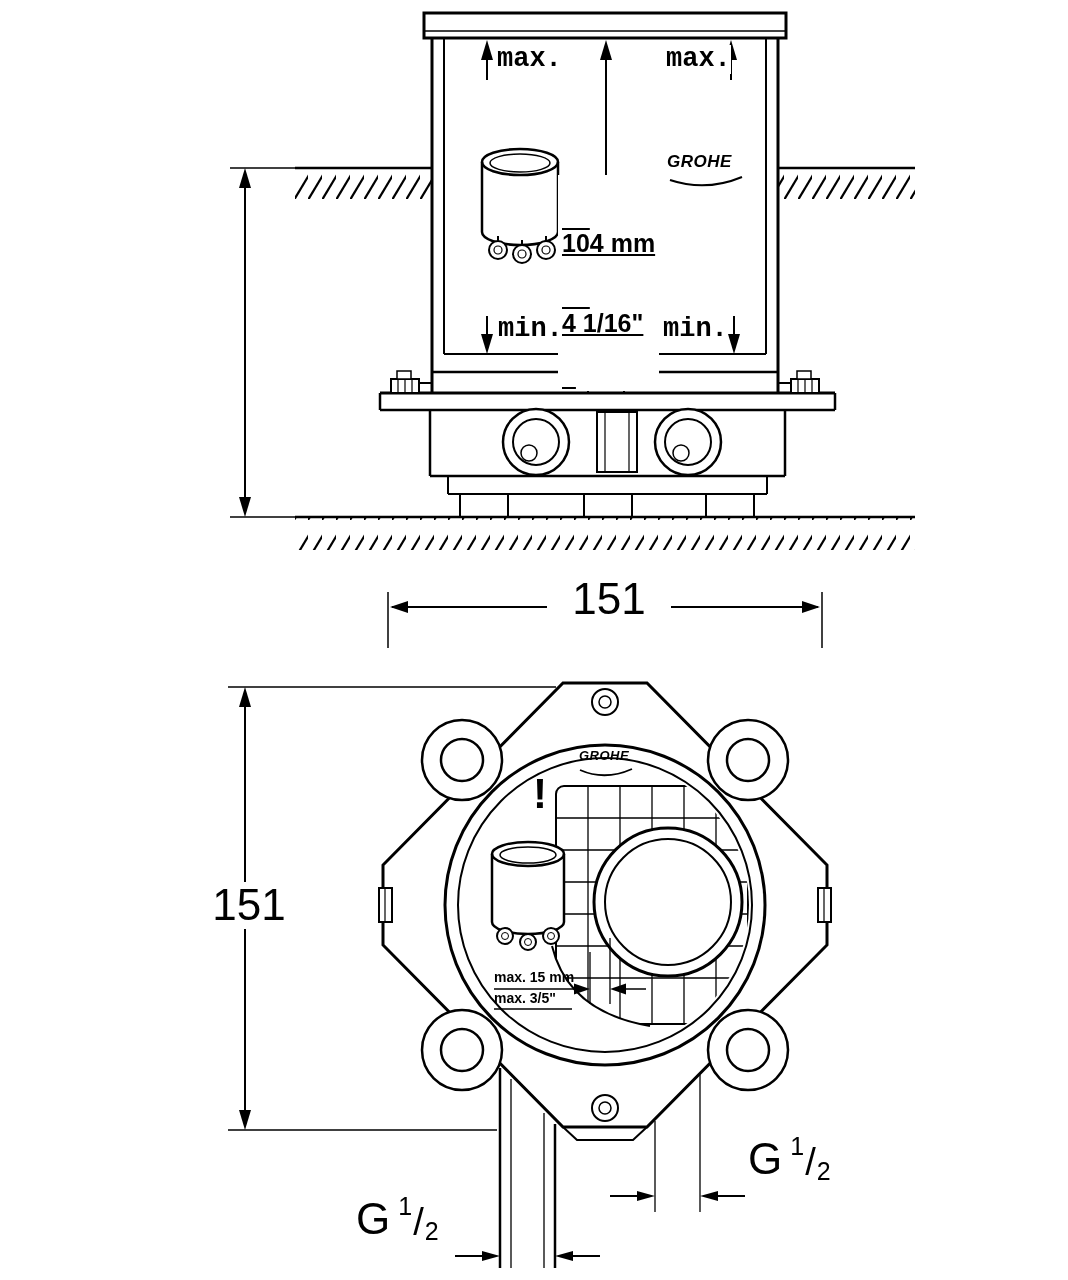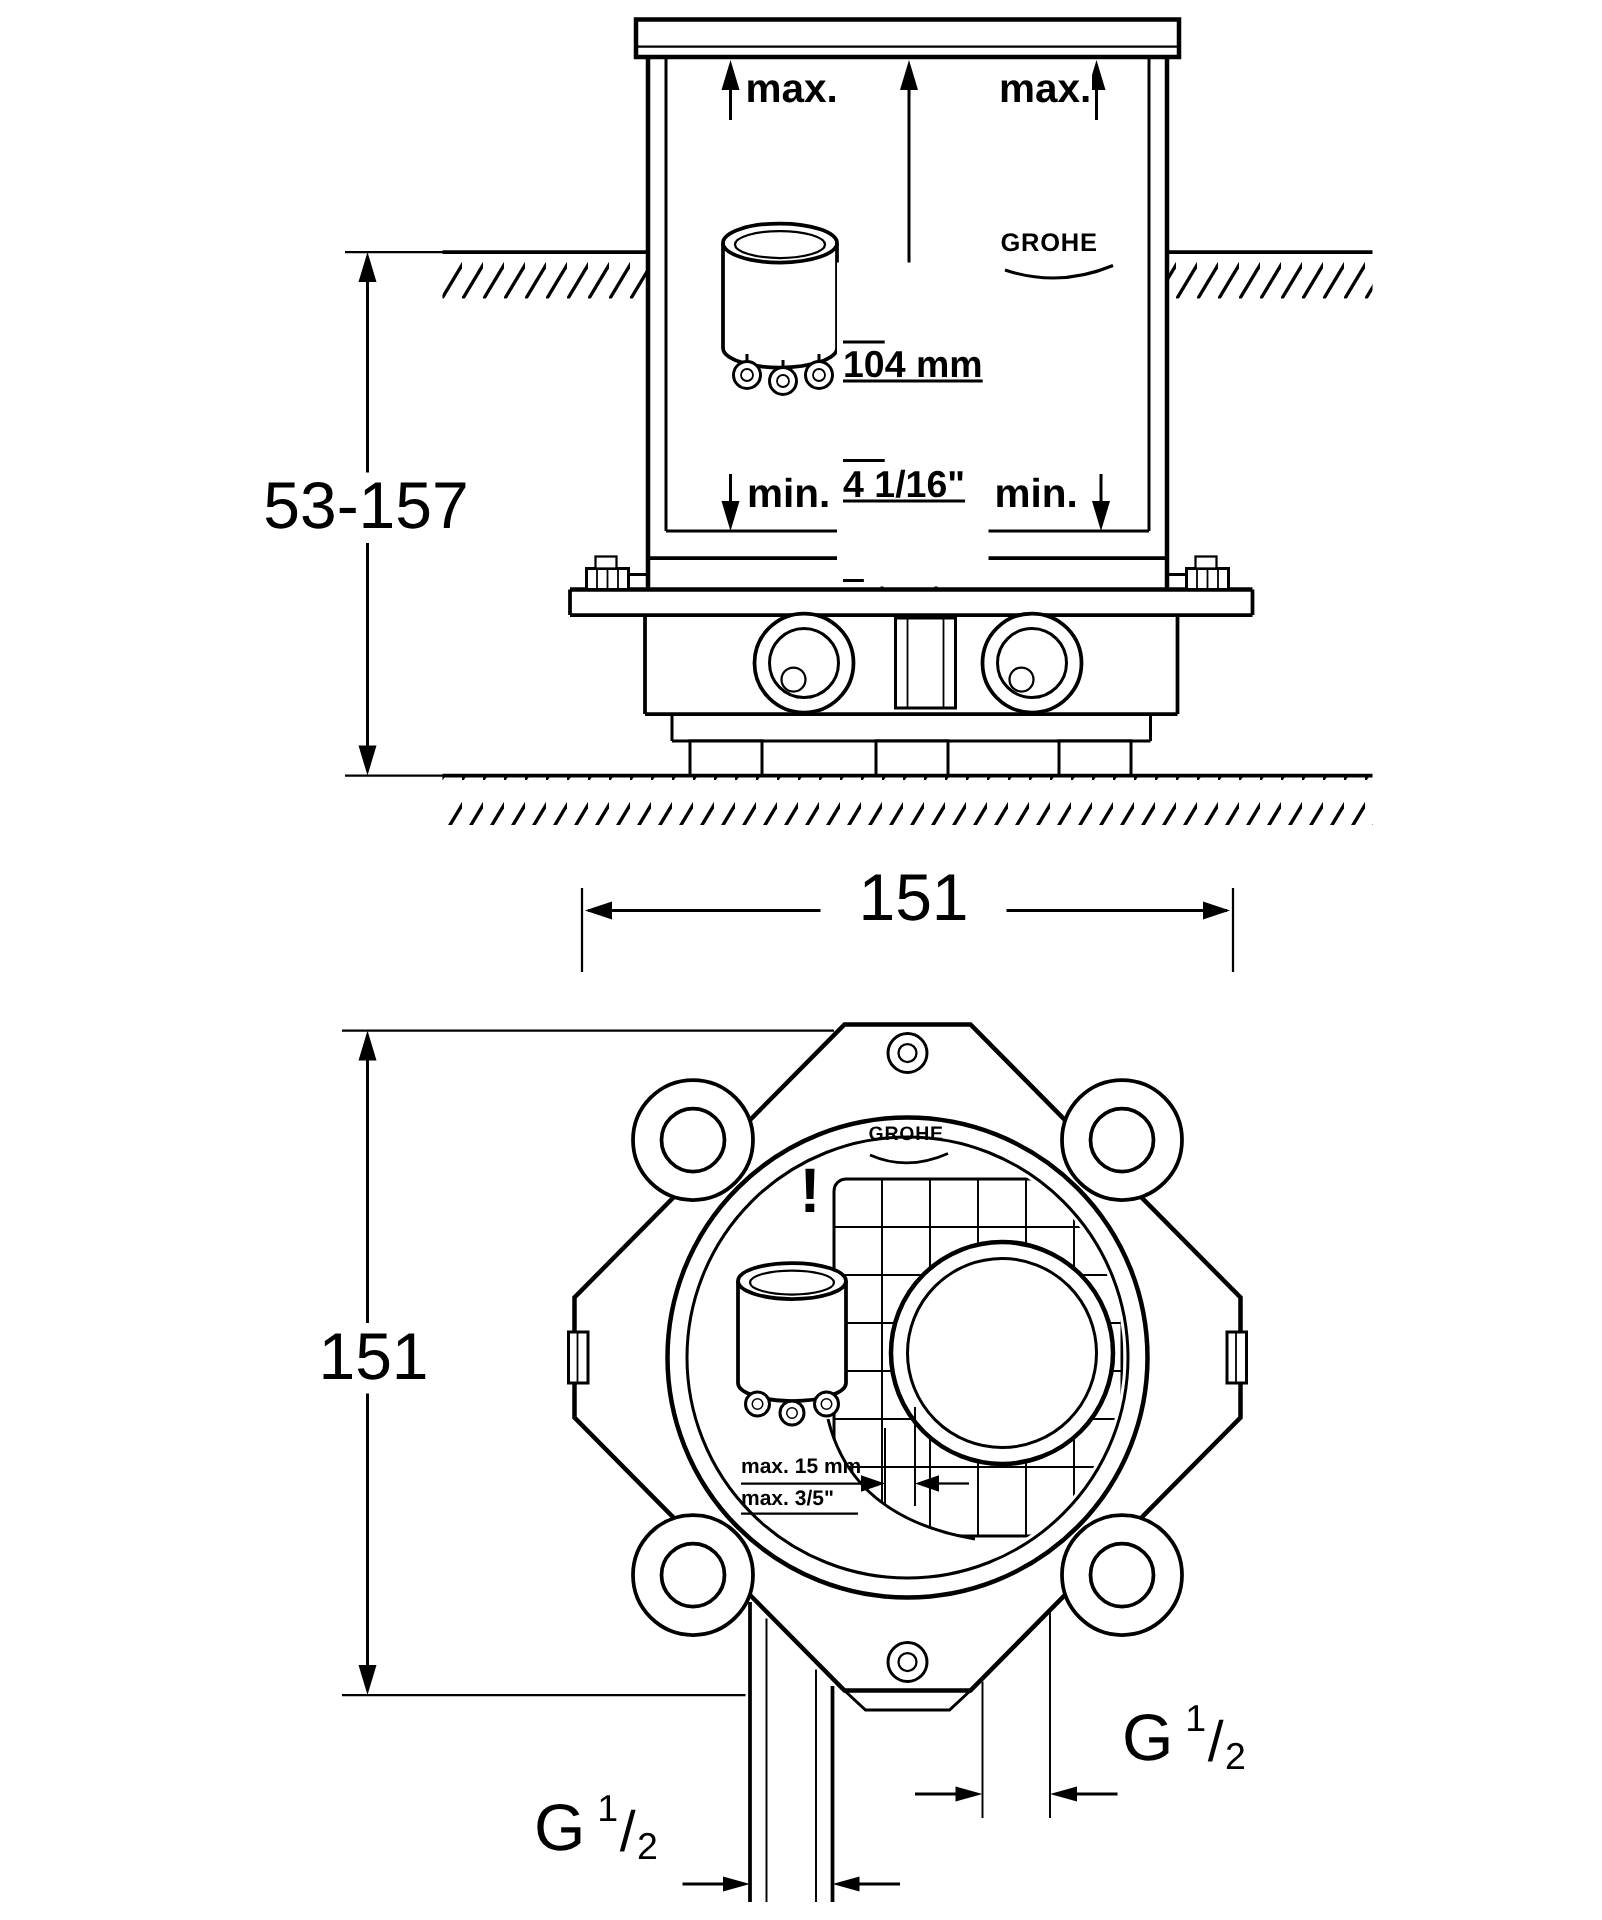--- a/index.html
+++ b/index.html
@@ -4,25 +4,25 @@
 <style>
   html,body { margin:0; padding:0; background:#ffffff; }
   .canvas {
     position:relative; width:1068px; height:1280px; background:#ffffff;
     font-family:"Liberation Sans", sans-serif; color:#000; overflow:hidden;
   }
   svg.lineart { position:absolute; left:0; top:0; }
   .label { position:absolute; color:#000; line-height:1.06; white-space:pre; }
   .onwhite { background:#ffffff; }
   .dim-large { font-size:44px; text-align:center; padding:0 4px; }
-  .bold-small { font-weight:bold; font-size:27px; }
+  .bold-small { font-weight:bold; font-size:27px;font-family:Liberation Mono, monospace; }
   .depth-label { font-weight:bold; font-size:25px; padding:2px 4px; }
   .note { font-weight:bold; font-size:14px; }
   .warning { font-weight:bold; font-size:42px; }
-  .brand { font-weight:bold; letter-spacing:0.5px;text-align:right; }
+  .brand { font-style:italic; font-weight:bold; letter-spacing:0.5px;text-align:right; }
   .brand-top { font-size:17px; }
   .brand-plan { font-size:13px; }
   .g-label { display:flex; align-items:flex-start; font-size:44px; }
   .g-base { margin-right:8px; }
   .g-num { font-size:25px; position:relative; top:-3px; }
   .g-slash { font-size:38px; position:relative; top:6px; margin:0 1px; }
   .g-den { font-size:25px; position:relative; top:22px; }
 </style>
 </head>
 <body>
@@ -273,21 +273,20 @@
   <div class="label bold-small onwhite" style="left:497px; top:45px;">max.</div>
   <div class="label bold-small onwhite" style="left:666px; top:45px;">max.</div>
   <div class="label bold-small onwhite" style="left:498px; top:315px;">min.</div>
   <div class="label bold-small onwhite" style="left:663px; top:315px;">min.</div>
 
   <div class="label depth-label onwhite" style="left:558px; top:175px;text-decoration:underline;">
     <div>104 mm</div>
     <div>4 1/16"</div>
   </div>
 
-  <div class="label dim-large onwhite" style="left:152px; top:315px; width:176px;">53-157</div>
 
   <div class="label brand brand-top" style="left:667px; top:153px;">GROHE</div>
 
   <div class="label dim-large onwhite" style="left:547px; top:576px; width:116px;">151</div>
   <div class="label dim-large onwhite" style="left:187px; top:882px; width:116px;">151</div>
 
   <div class="label warning" style="left:533px; top:772px;">!</div>
 
   <div class="label brand brand-plan" style="left:579px; top:749px;">GROHE</div>
 

